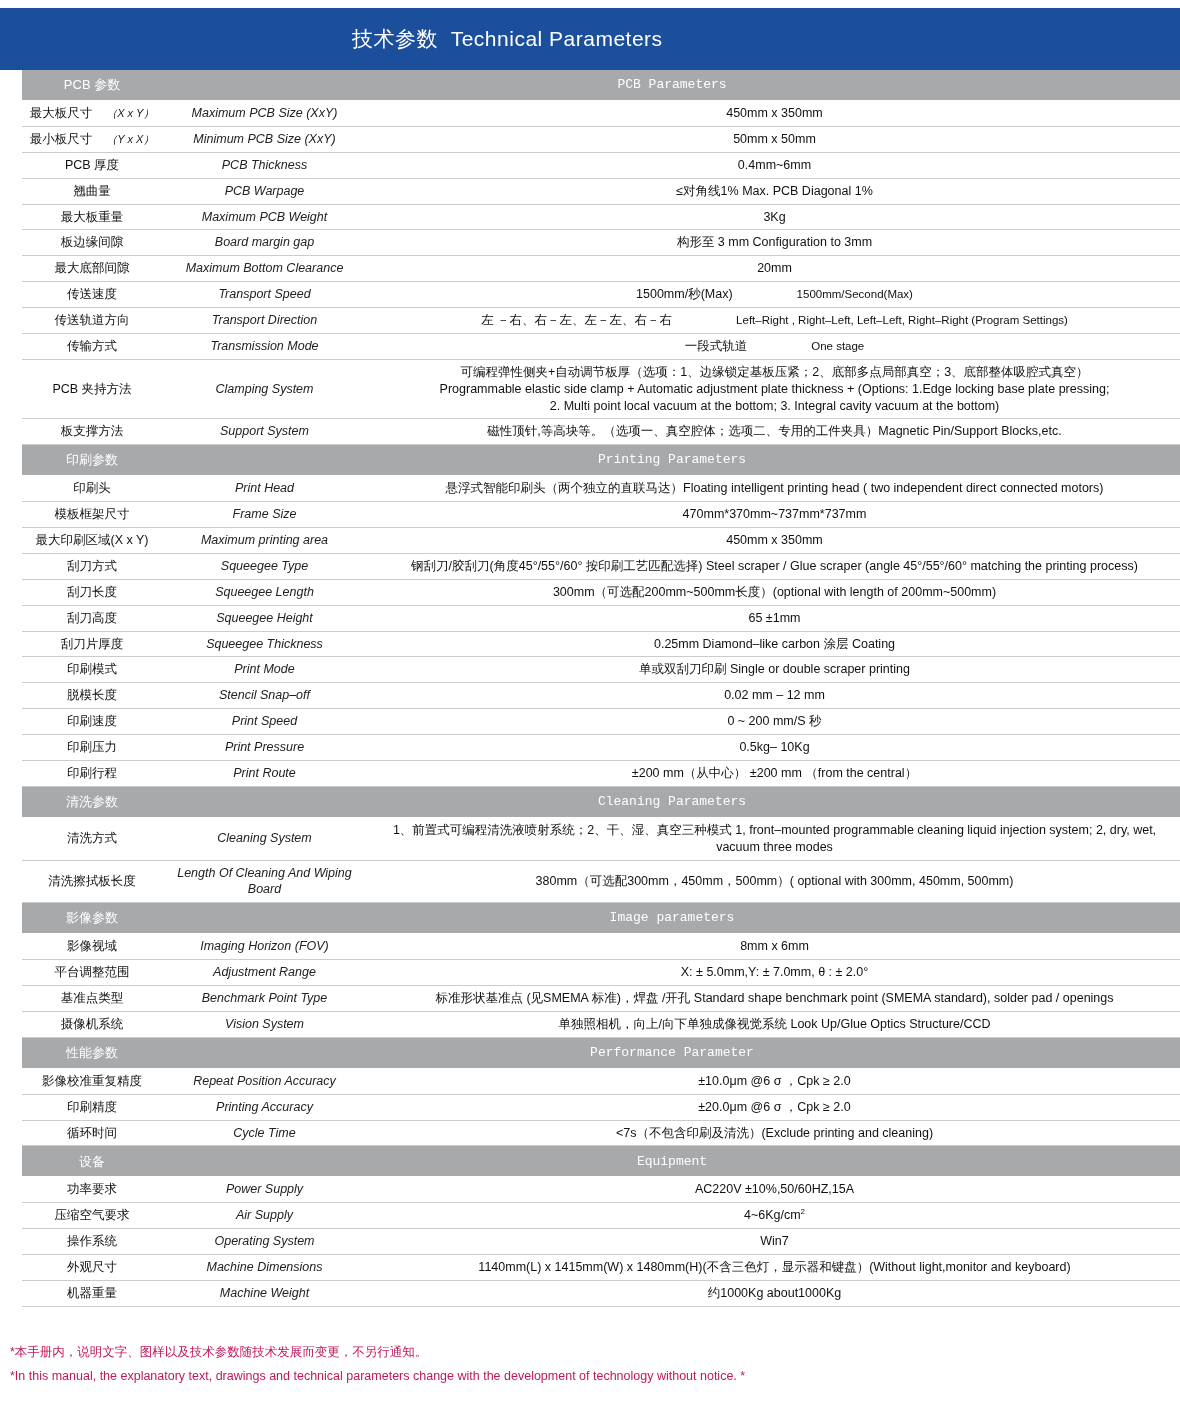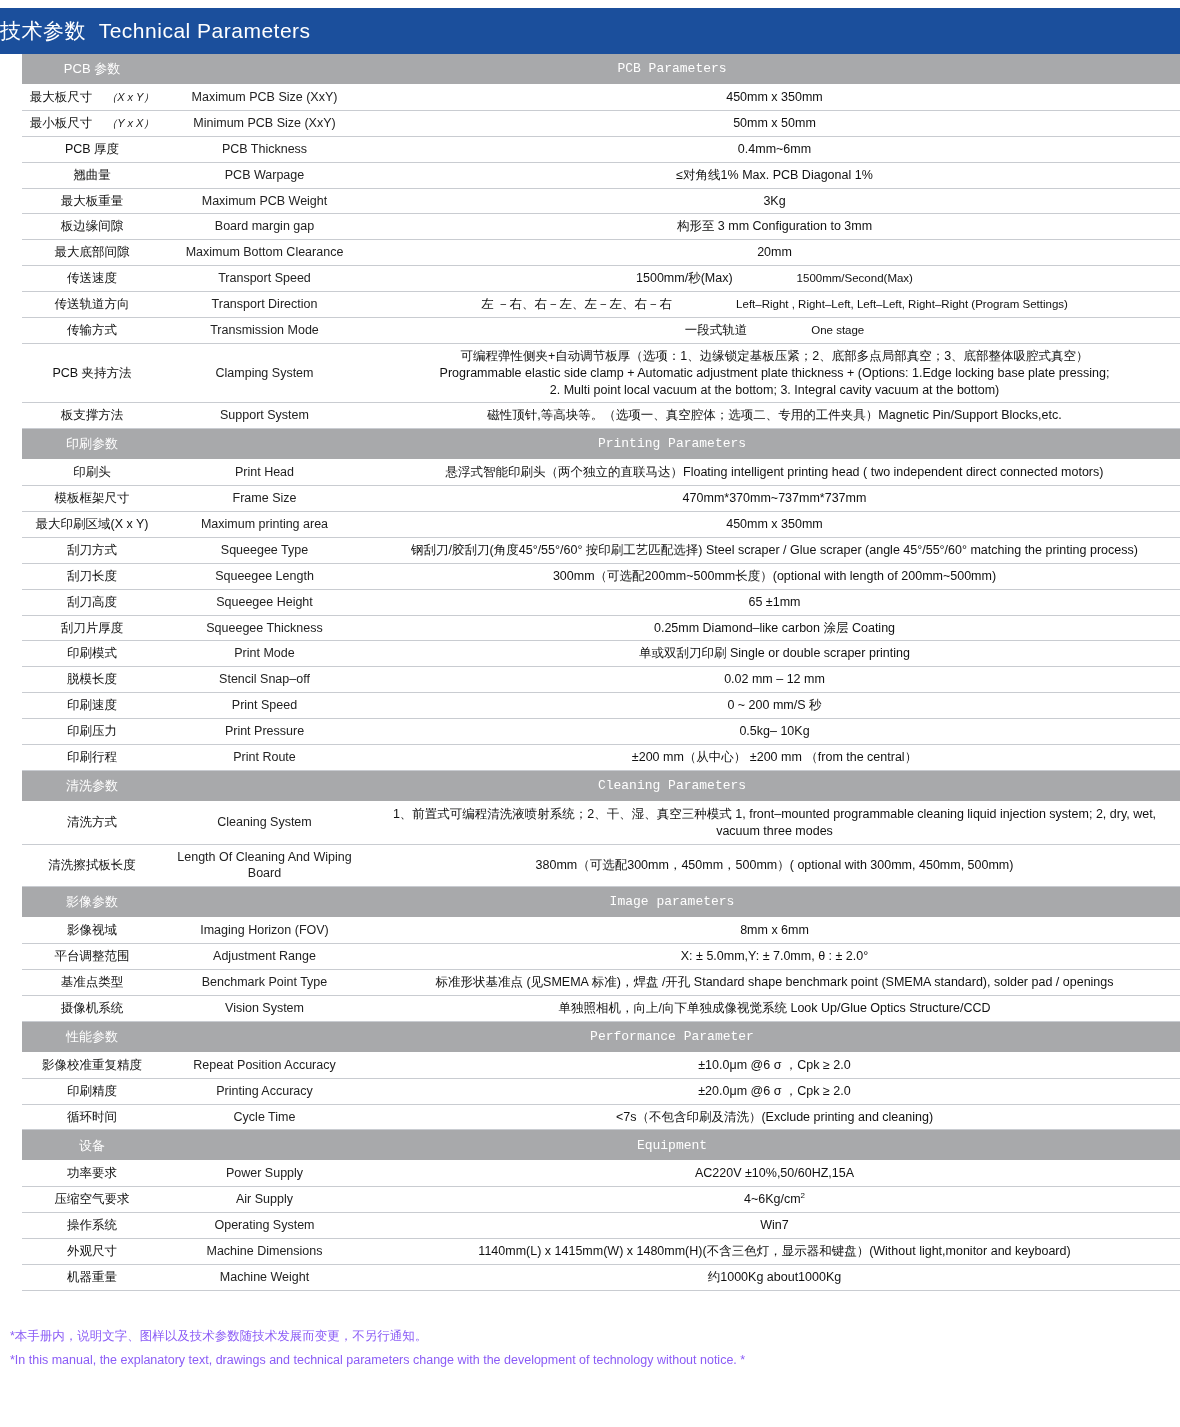--- a/index.html
+++ b/index.html
@@ -14,25 +14,26 @@
     -webkit-font-smoothing: antialiased;
   }
   .page {
     width: 1180px;
     position: relative;
     box-sizing: border-box;
     padding: 0 0 10px 0;
   }
   
   .header {
-    height: 46px;
+    height: 62px;
     background: #1b4f9c;
     margin: 8px 0 0 0;
     display: flex;
     align-items: center;
+    padding-left: 352px;
     box-sizing: border-box;
   }
   .header-title {
     color: #ffffff;
     font-size: 21px;
     letter-spacing: 0.5px;
     white-space: nowrap;
   }
   
   table.spec {
@@ -71,20 +72,21 @@
   }
   td.cn .sub {
     font-size: 11px;
     color: #222;
     padding-left: 14px;
     font-style: italic;
   }
   td.en {
     font-size: 12px;
     color: #222;
+    font-style: italic;
   }
   td.val {
     font-size: 12.5px;
     color: #111;
   }
   td.val .gap {
     display: inline-block;
     width: 64px;
   }
   td.val .small {
@@ -94,21 +96,21 @@
     display: block;
   }
   .rowtall td { padding-top: 7px; padding-bottom: 7px; }
 
   sup { font-size: 8px; vertical-align: super; }
 
   
   .footnote {
     margin: 34px 10px 0 10px;
     font-size: 12.5px;
-    color: #8b5cf6;
+    color: #be185d;
     line-height: 1.9;
   }
 </style>
 </head>
 <body>
 
 <div class="page">
 
   <div class="header">
     <div class="header-title">

